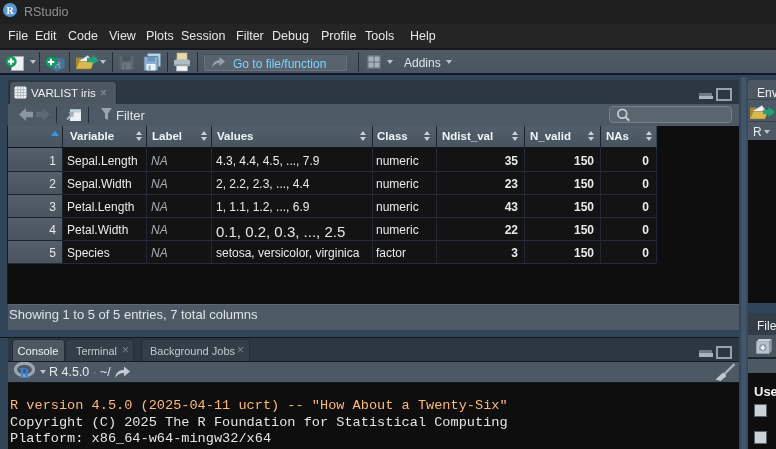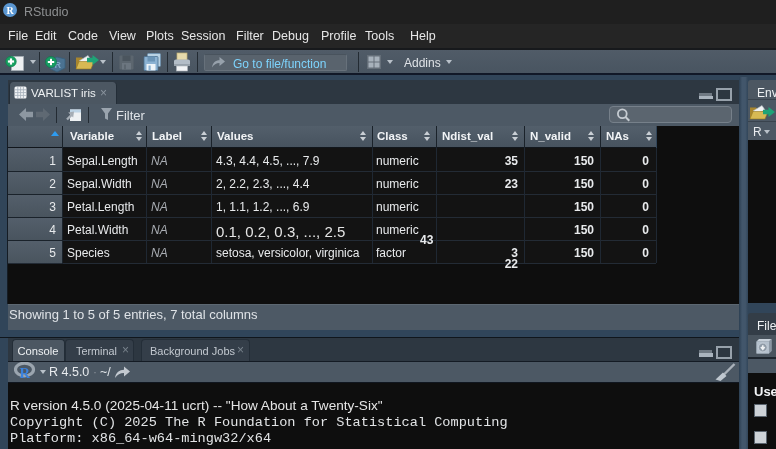--- a/index.html
+++ b/index.html
@@ -251,22 +251,22 @@
   <div class="abs txt" style="left:216px;top:246px;color:#e8eaec;font-size:12px;">setosa, versicolor, virginica</div>
 
   <div class="abs txt" style="left:376px;top:154px;color:#e8eaec;font-size:12px;">numeric</div>
   <div class="abs txt" style="left:376px;top:177px;color:#e8eaec;font-size:12px;">numeric</div>
   <div class="abs txt" style="left:376px;top:200px;color:#e8eaec;font-size:12px;">numeric</div>
   <div class="abs txt" style="left:376px;top:223px;color:#e8eaec;font-size:12px;">numeric</div>
   <div class="abs txt" style="left:376px;top:246px;color:#e8eaec;font-size:12px;">factor</div>
 
   <div class="abs txt" style="left:420px;top:154px;width:98px;text-align:right;color:#e8eaec;font-size:12px;font-weight:bold;">35</div>
   <div class="abs txt" style="left:420px;top:177px;width:98px;text-align:right;color:#e8eaec;font-size:12px;font-weight:bold;">23</div>
-  <div class="abs txt" style="left:420px;top:200px;width:98px;text-align:left;color:#e8eaec;font-size:12px;font-weight:bold;margin-top:33px;">43</div>
-  <div class="abs txt" style="left:420px;top:223px;width:98px;text-align:right;color:#e8eaec;font-size:12px;font-weight:bold;margin-top:34px;">22</div>
+  <div class="abs txt" style="left:420px;top:200px;width:98px;text-align:right;color:#e8eaec;font-size:12px;font-weight:bold;">43</div>
+  <div class="abs txt" style="left:420px;top:223px;width:98px;text-align:right;color:#e8eaec;font-size:12px;font-weight:bold;">22</div>
   <div class="abs txt" style="left:420px;top:246px;width:98px;text-align:right;color:#e8eaec;font-size:12px;font-weight:bold;">3</div>
 
   <div class="abs txt" style="left:500px;top:154px;width:94px;text-align:right;color:#e8eaec;font-size:12px;font-weight:bold;">150</div>
   <div class="abs txt" style="left:500px;top:177px;width:94px;text-align:right;color:#e8eaec;font-size:12px;font-weight:bold;">150</div>
   <div class="abs txt" style="left:500px;top:200px;width:94px;text-align:right;color:#e8eaec;font-size:12px;font-weight:bold;">150</div>
   <div class="abs txt" style="left:500px;top:223px;width:94px;text-align:right;color:#e8eaec;font-size:12px;font-weight:bold;">150</div>
   <div class="abs txt" style="left:500px;top:246px;width:94px;text-align:right;color:#e8eaec;font-size:12px;font-weight:bold;">150</div>
 
   <div class="abs txt" style="left:600px;top:154px;width:49px;text-align:right;color:#e8eaec;font-size:12px;font-weight:bold;">0</div>
   <div class="abs txt" style="left:600px;top:177px;width:49px;text-align:right;color:#e8eaec;font-size:12px;font-weight:bold;">0</div>
@@ -306,21 +306,21 @@
   <svg class="abs" style="left:114px;top:365px;" width="17" height="14" viewBox="0 0 17 14">
     <path d="M1 13 C1.8 7.5 5.5 4.8 10 4.8 L10 1.5 L16 6.5 L10 11.5 L10 8 C6 8 3.5 9.5 1 13 Z" fill="#c3c9d0"></path>
   </svg>
 
   <svg class="abs" style="left:712px;top:363px;" width="24" height="19" viewBox="0 0 24 19">
     <line x1="22.5" y1="1" x2="12" y2="11.5" stroke="#aab2ba" stroke-width="2.4"></line>
     <path d="M11 9.5 L14.5 13 L8.5 18 L3.5 16.5 Z" fill="#c0c8d0"></path>
   </svg>
 
   <div class="abs" style="left:8px;top:383px;width:731px;height:66px;background:#0e0e0e;"></div>
-  <div class="abs txt" style="left:10px;top:398px;color:#e5e5e5;font-size:13.6px;font-family:Liberation Sans, sans-serif;">R version 4.5.0 (2025-04-11 ucrt) -- "How About a Twenty-Six"</div>
+  <div class="abs txt" style="left:10px;top:398px;color:#fdba74;font-size:13.6px;font-family:Liberation Mono, monospace;">R version 4.5.0 (2025-04-11 ucrt) -- "How About a Twenty-Six"</div>
   <div class="abs txt" style="left:10px;top:414.5px;color:#e2e4e6;font-size:13.6px;font-family:'Liberation Mono',monospace;">Copyright (C) 2025 The R Foundation for Statistical Computing</div>
   <div class="abs txt" style="left:10px;top:431px;color:#e2e4e6;font-size:13.6px;font-family:'Liberation Mono',monospace;">Platform: x86_64-w64-mingw32/x64</div>
 
   <div class="abs" style="left:739px;top:77px;width:9px;height:372px;background:linear-gradient(90deg,#2c3f52,#42566b 35%,#42566b 70%,#314559);"></div>
 
   <div class="abs" style="left:748px;top:80px;width:28px;height:19px;background:#4c5762;border-radius:3px 0 0 0;"></div>
   <div class="abs txt" style="left:757px;top:86px;color:#eef1f3;font-size:12px;">Envi</div>
   <div class="abs" style="left:748px;top:99px;width:28px;height:22px;background:#4c5864;border-top:1px solid #39434d;box-sizing:border-box;"></div>
   <svg class="abs" style="left:749px;top:102px;" width="27" height="20" viewBox="0 0 27 20">
     <path d="M1 5.5 L7 5.5 L9 7.5 L16 7.5 L16 17 L1 17 Z" fill="#a8862e"></path>

